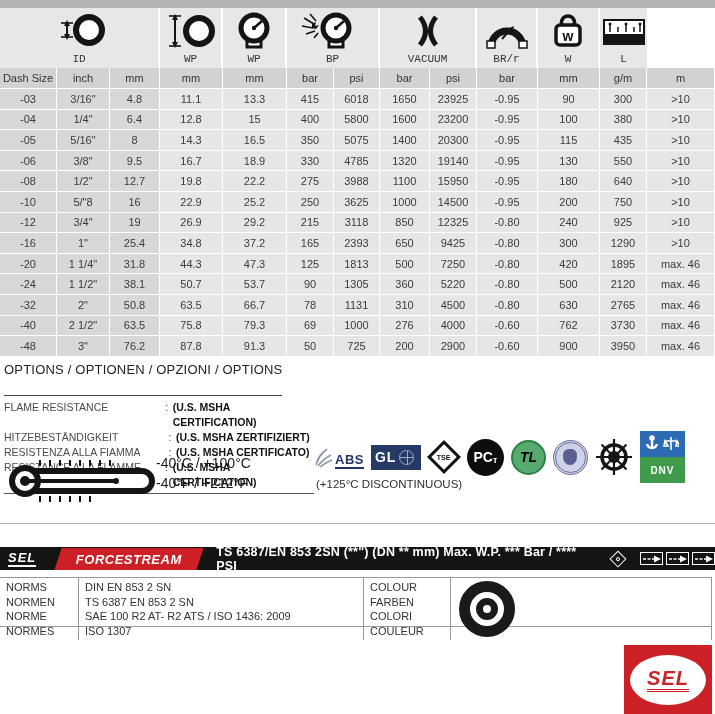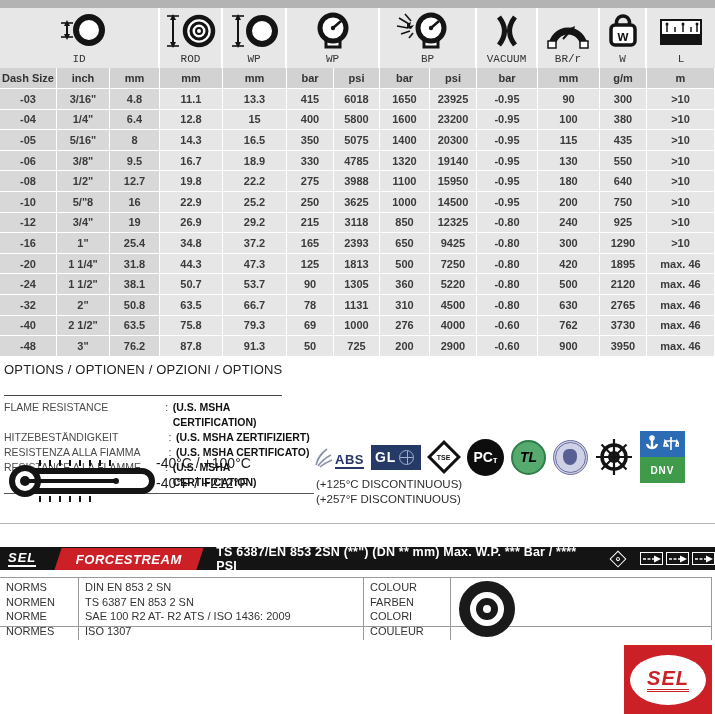--- a/index.html
+++ b/index.html
@@ -13,21 +13,21 @@
   .icon-row { position:absolute; left:0; top:8px; width:715px; height:60px;
     display:grid; grid-template-columns:160px 63px 64px 93px 97px 61px 62px 47px 68px; }
   .gcell { background:#e7e7e7; border-right:2px solid #fff;
     display:flex; flex-direction:column; align-items:center; justify-content:flex-end; padding-bottom:3px; }
   .gcell:last-child { border-right:none; }
   .glabel { font-size:11px; color:#333; margin-top:1px;font-family:Liberation Mono, monospace; }
   .gicon { display:block; }
 
   .spec-grid { position:absolute; left:0; top:68px; width:575px;
     display:grid; grid-template-columns:57px 53px 50px 63px 64px 47px 46px 50px 47px 61px 62px 47px 68px;
-    grid-template-rows:21px; grid-auto-rows:20.6px;font-weight:bold; }
+    grid-template-rows:21px; grid-auto-rows:20.6px; }
   .cell { display:flex; align-items:center; justify-content:center;
     font-size:11px; color:#3b3b3b; border-right:1px solid #fff; border-bottom:1px solid #fff; }
   .cell.unit { background:#d2d2d2; color:#333; }
   .cell.data { background:#e6e6e6; }
   .cell.idc  { background:#d8d8d8; }
 
   
   .options { position:absolute; left:4px; top:360px; width:310px; }
   .options-title { font-size:13px; color:#222; letter-spacing:.2px;
     border-bottom:1px solid #444; display:inline-block; padding-bottom:18px; margin-bottom:4px; }
@@ -118,33 +118,20 @@
     <div class="gcell">
       <svg class="gicon" width="64" height="40" viewBox="0 0 64 40">
         <circle cx="42" cy="18" r="13" fill="#fff" stroke="#141414" stroke-width="6"></circle>
         <line x1="14" y1="11" x2="26" y2="11" stroke="#141414" stroke-width="1.6"></line>
         <line x1="14" y1="25" x2="26" y2="25" stroke="#141414" stroke-width="1.6"></line>
         <line x1="20" y1="12" x2="20" y2="24" stroke="#141414" stroke-width="2"></line>
         <polygon points="20,8 17,14 23,14" fill="#141414"></polygon>
         <polygon points="20,28 17,22 23,22" fill="#141414"></polygon>
       </svg>
       <span class="glabel">ID</span>
-    </div>
-    <div class="gcell">
-      <svg class="gicon" width="60" height="40" viewBox="0 0 60 40">
-        <circle cx="38" cy="19" r="14" fill="#fff" stroke="#141414" stroke-width="4.5"></circle>
-        <circle cx="38" cy="19" r="8" fill="none" stroke="#141414" stroke-width="3"></circle>
-        <circle cx="38" cy="19" r="3" fill="none" stroke="#141414" stroke-width="2"></circle>
-        <line x1="6" y1="4" x2="18" y2="4" stroke="#141414" stroke-width="1.6"></line>
-        <line x1="6" y1="34" x2="18" y2="34" stroke="#141414" stroke-width="1.6"></line>
-        <line x1="12" y1="6" x2="12" y2="32" stroke="#141414" stroke-width="2"></line>
-        <polygon points="12,2 9,8 15,8" fill="#141414"></polygon>
-        <polygon points="12,36 9,30 15,30" fill="#141414"></polygon>
-      </svg>
-      <span class="glabel">ROD</span>
     </div>
     <div class="gcell">
       <svg class="gicon" width="60" height="40" viewBox="0 0 60 40">
         <circle cx="38" cy="19" r="13" fill="#fff" stroke="#141414" stroke-width="6"></circle>
         <line x1="8" y1="4" x2="20" y2="4" stroke="#141414" stroke-width="1.6"></line>
         <line x1="8" y1="34" x2="20" y2="34" stroke="#141414" stroke-width="1.6"></line>
         <line x1="14" y1="6" x2="14" y2="32" stroke="#141414" stroke-width="2"></line>
         <polygon points="14,2 11,8 17,8" fill="#141414"></polygon>
         <polygon points="14,36 11,30 17,30" fill="#141414"></polygon>
       </svg>
@@ -502,21 +489,20 @@
         </svg>
         <svg width="16" height="18" viewBox="0 0 16 18">
           <path d="M8 2 v13 M2 6 h12 M2 6 l-1 5 h4 z M14 6 l-1 5 h4 z" fill="none" stroke="#fff" stroke-width="1.6"></path>
         </svg>
       </div>
       <div class="dnv-band">DNV</div>
     </div>
   </div>
   <div class="discont">
     <div>(+125°C DISCONTINUOUS)</div>
-    <div>(+257°F DISCONTINUOUS)</div>
   </div>
 
   <div class="divider"></div>
 
 
   <div class="blackbar">
     <span class="bar-sel">SEL</span>
     <div class="bar-red">
       <span>FORCESTREAM</span>
     </div>

